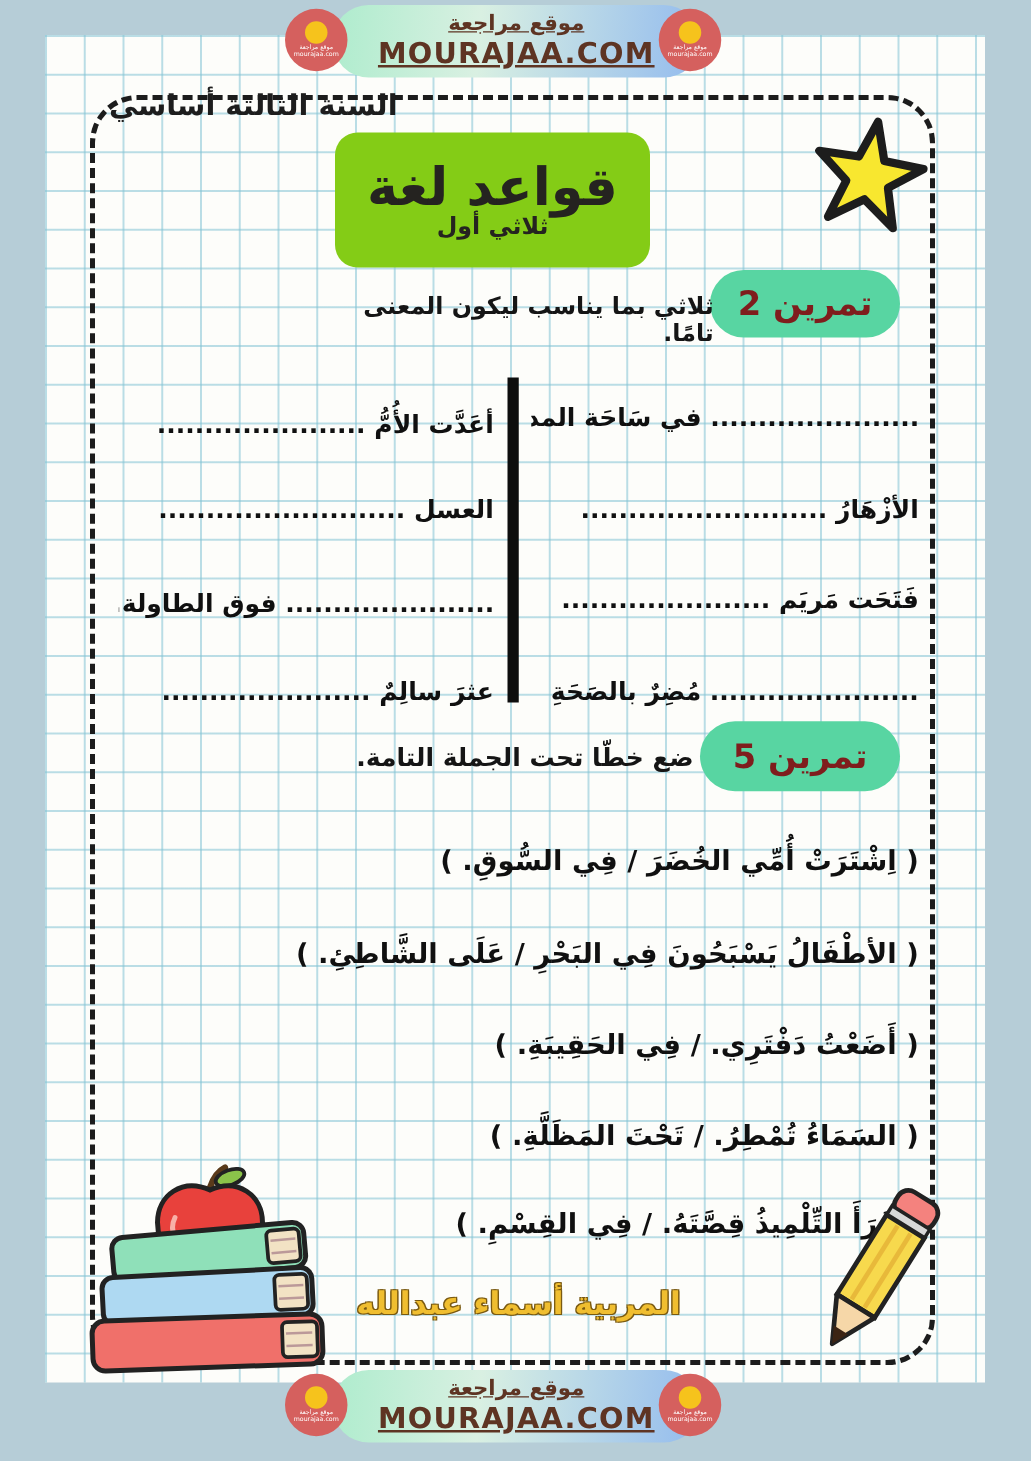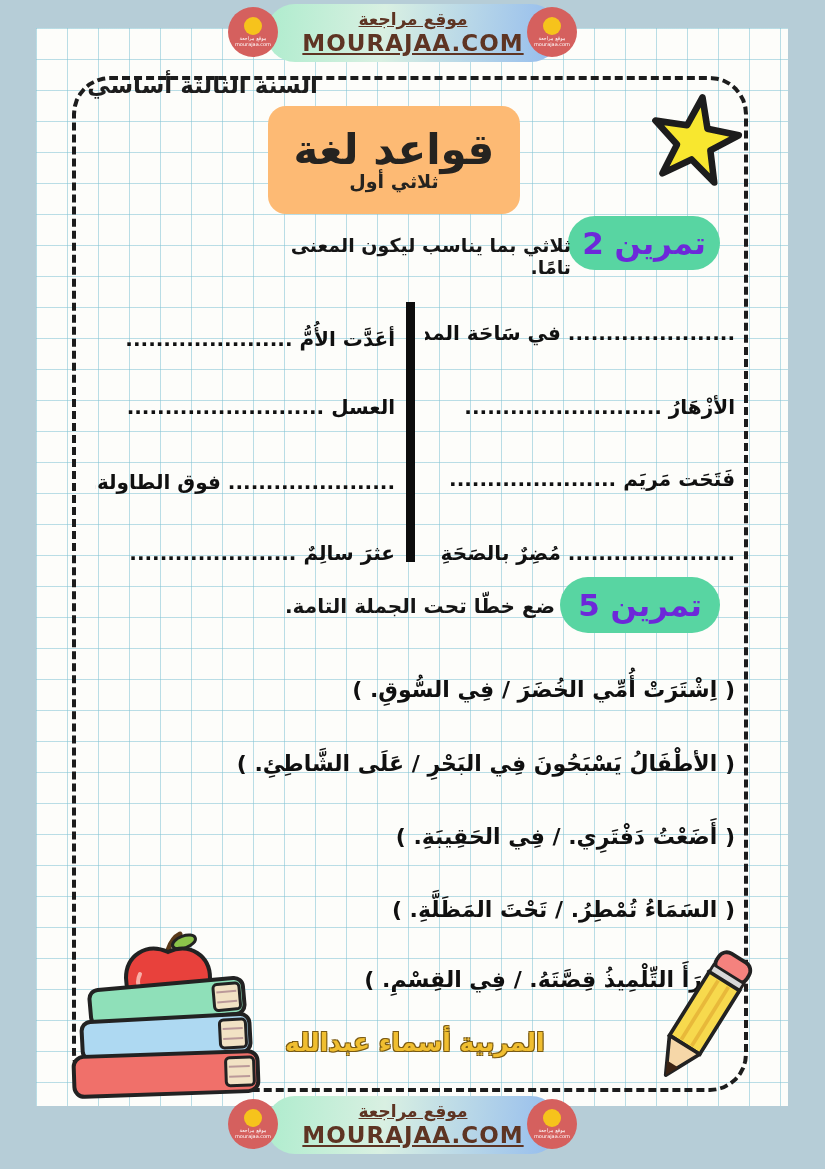--- a/index.html
+++ b/index.html
@@ -40,31 +40,31 @@
     position:absolute; left:72px; top:76px; width:668px; height:1008px;
     border:4.5px dashed #1c1c1c; border-radius:38px;
   }
   
   .grade{
     position:absolute; left:58px; top:72px; width:260px;
     font-size:23px; font-weight:bold; color:#1d1d1d; direction:rtl; text-align:right;
   }
   .title-box{
     position:absolute; left:268px; top:106px; width:252px; height:108px;
-    background:#fdba74; border-radius:18px;
+    background:#84cc16; border-radius:18px;
     display:flex; flex-direction:column; align-items:center; justify-content:center;
   }
   .title-main{font-size:42px; font-weight:bold; color:#252320; direction:rtl; line-height:1.05;}
   .title-sub{font-size:19px; font-weight:bold; color:#252320; direction:rtl; margin-top:-2px;}
   .star{position:absolute; left:648px; top:90px; width:94px; height:100px; transform:rotate(10deg);}
   
   .badge{
     position:absolute; background:#58d5a2; border-radius:28px;
     display:flex; align-items:center; justify-content:center;
-    font-size:31px; font-weight:bold; color:#6d28d9; direction:rtl;
+    font-size:27px; font-weight:bold; color:#7f1d1d; direction:rtl;
   }
   .badge-ex2{left:568px; top:216px; width:152px; height:54px;}
   .badge-ex3{left:560px; top:577px; width:160px; height:56px;}
   .instr{
     position:absolute; direction:rtl; text-align:right;
     font-size:19px; font-weight:bold; color:#151515;
   }
   .instr-ex2{left:283px; top:234px; width:288px;}
   .instr-ex3{left:248px; top:594px; width:307px; font-size:20px;}
   

